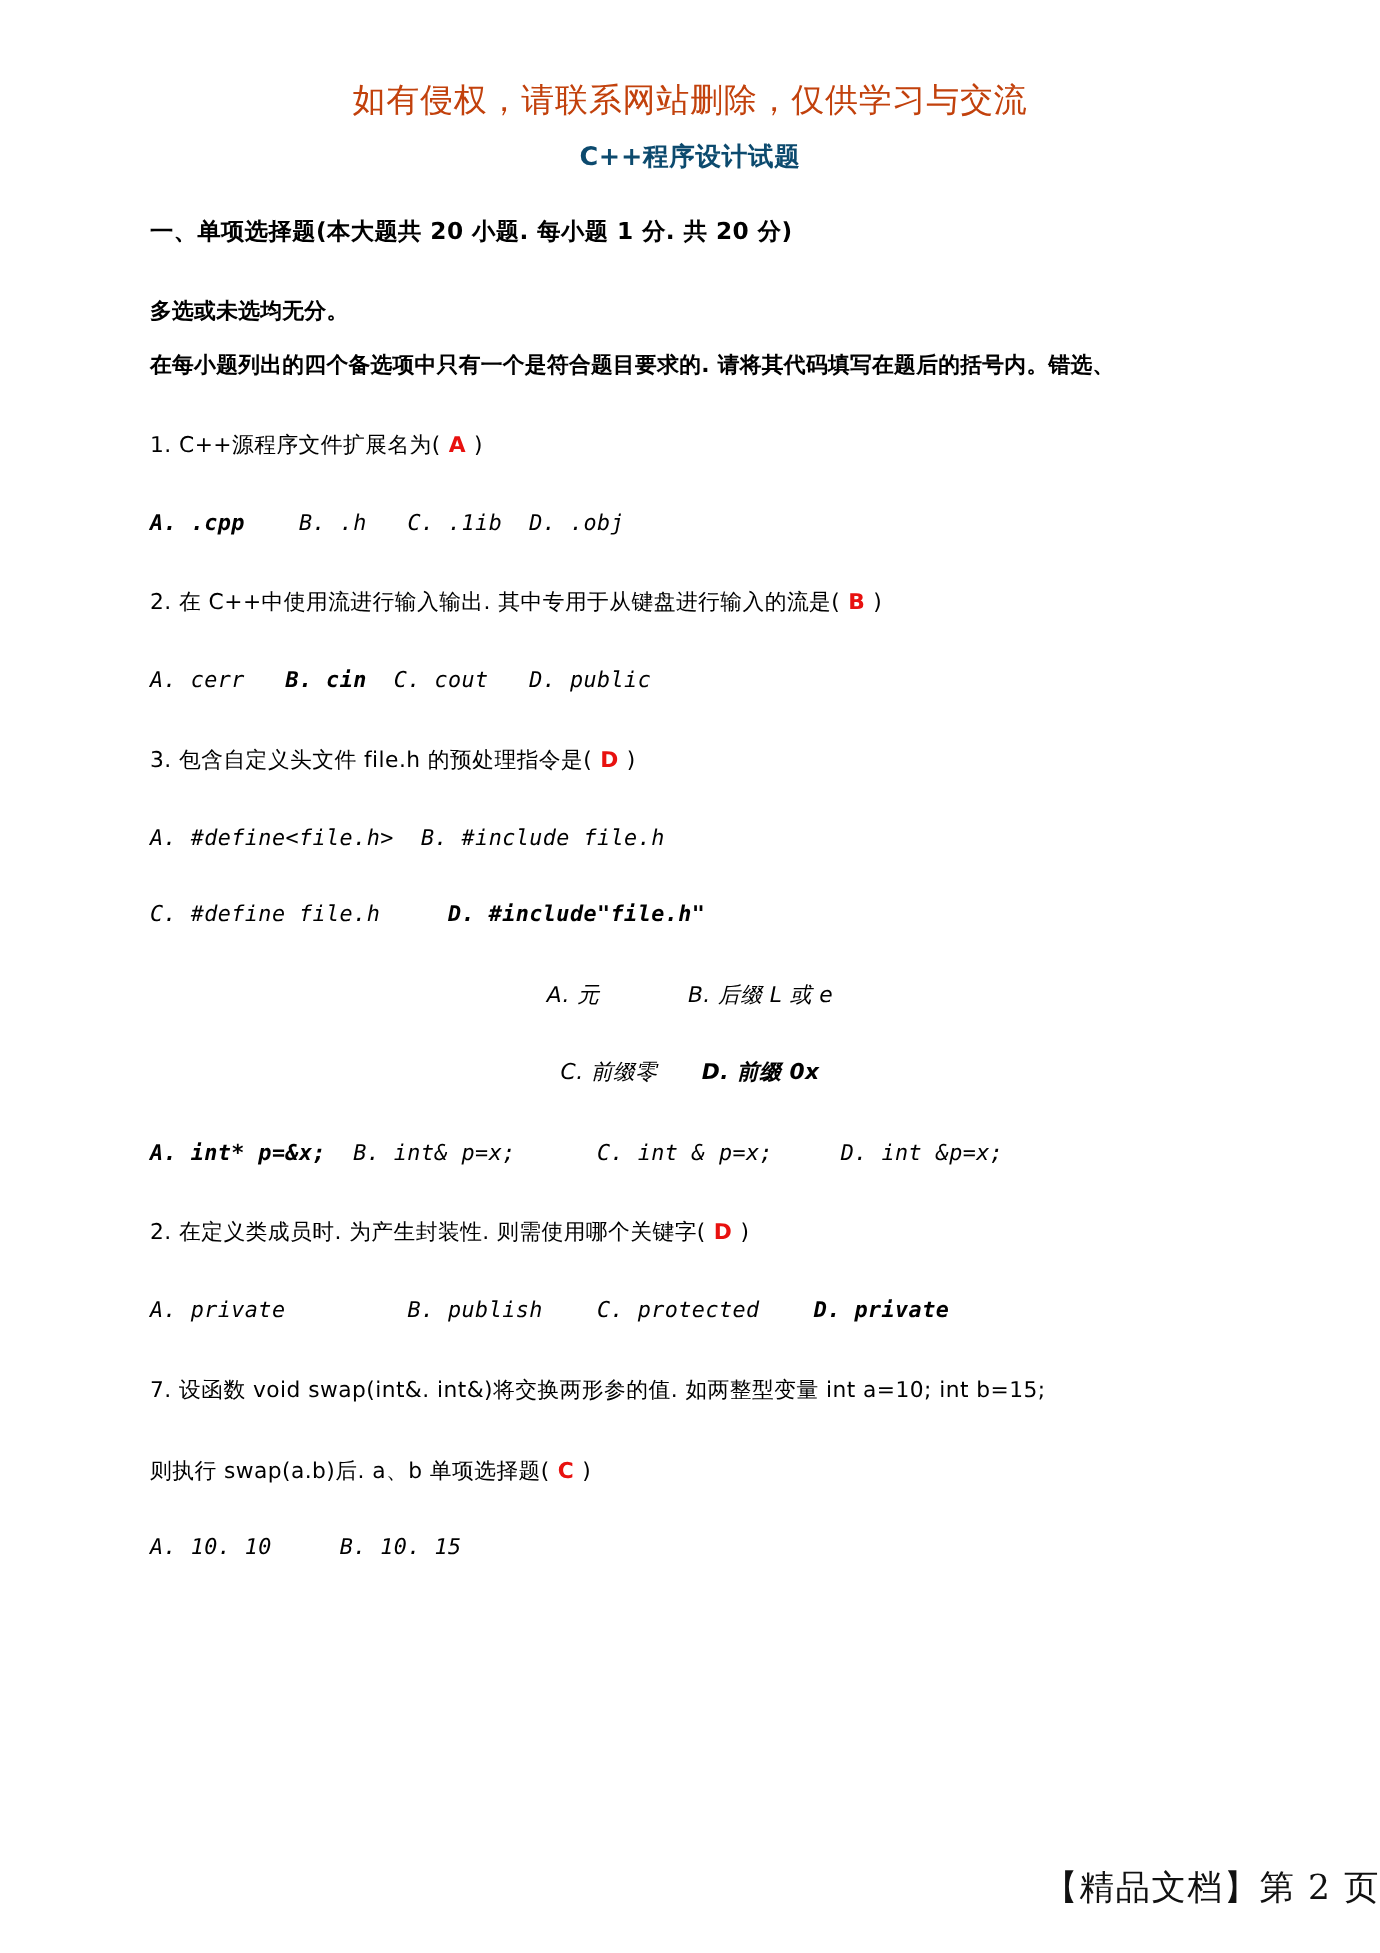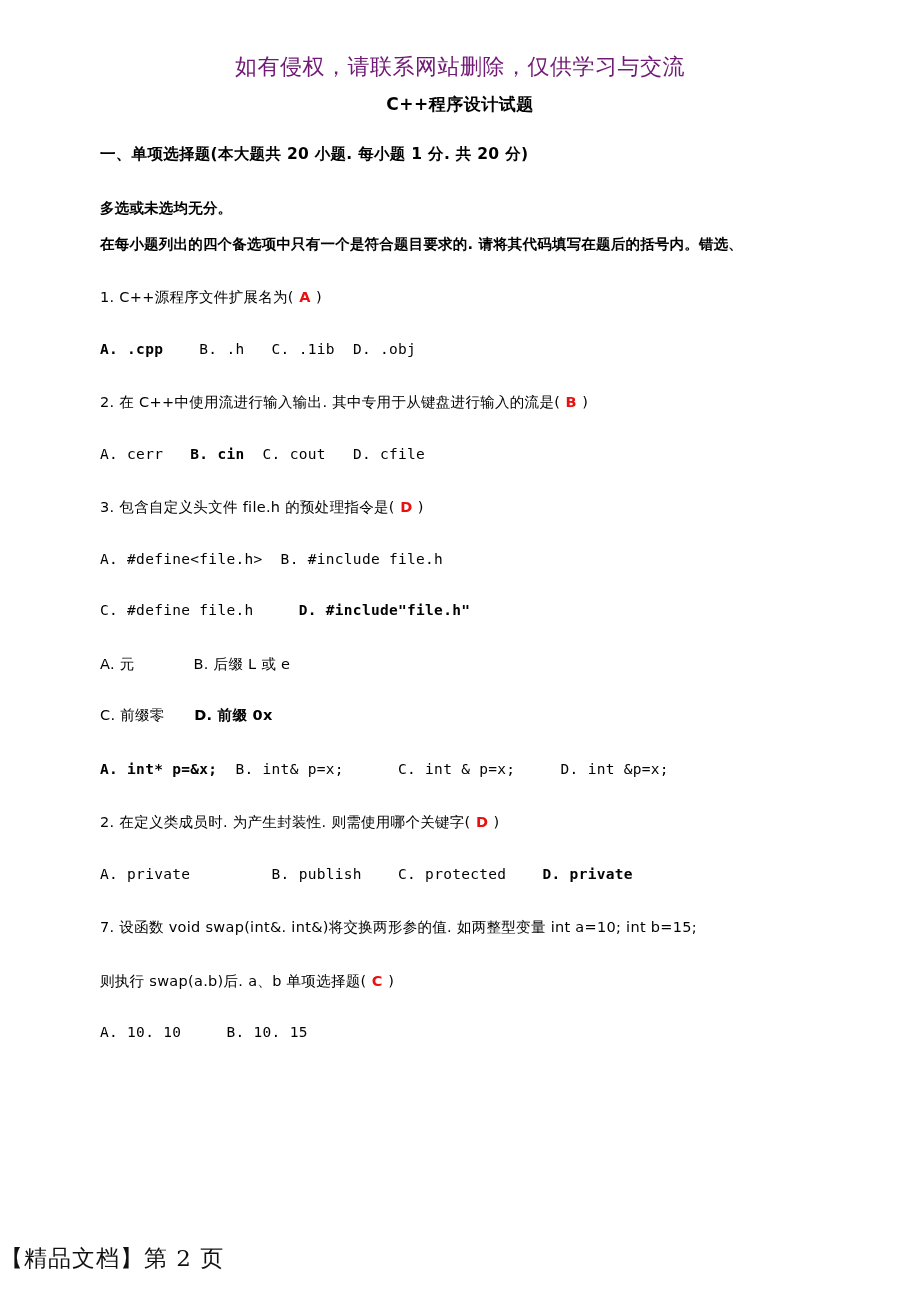--- a/index.html
+++ b/index.html
@@ -19,30 +19,30 @@
     position: relative;
     width: 920px;
     height: 1302px;
     box-sizing: border-box;
     padding: 0 100px;
   }
   .watermark-notice {
     text-align: center;
     font-size: 22px;
     letter-spacing: 0.5px;
-    color: #701a75;
+    color: #c2410c;
     padding-top: 52px;
     font-family: "DejaVu Serif", "Liberation Serif", serif;
     white-space: nowrap;
   }
   .doc-title {
     text-align: center;
     font-size: 17px;
     font-weight: bold;
-    color: #000000;
+    color: #0c4a6e;
     margin-top: 11px;
     letter-spacing: 0.5px;
     font-family: "DejaVu Sans", "Liberation Sans", sans-serif;
   }
   .section-heading {
     font-size: 15.5px;
     font-weight: bold;
     margin-top: 28px;
     letter-spacing: 0.3px;
   }
@@ -72,33 +72,35 @@
   }
   .opt-line {
     font-size: 14.5px;
     line-height: 2.45;
     letter-spacing: 0.3px;
     font-family: "DejaVu Sans Mono", "Liberation Mono", monospace;
     white-space: pre;
   }
   .opt-line.cn {
     font-family: "DejaVu Sans", "Liberation Sans", sans-serif;
+    text-align: center;
   }
   .opt {
     display: inline;
+    font-style: italic;
   }
   .opt.correct {
     font-weight: bold;
   }
   .footer {
     position: absolute;
     left: 0;
     right: 0;
     bottom: 28px;
-    text-align: left;
+    text-align: right;
     font-size: 23px;
     font-family: "DejaVu Serif", "Liberation Serif", serif;
     letter-spacing: 1px;
     color: #111;
   }
 </style>
 </head>
 <body>
 
 <div class="page">
@@ -114,21 +116,21 @@
     <div>在每小题列出的四个备选项中只有一个是符合题目要求的. 请将其代码填写在题后的括号内。错选、</div>
   </div>
 
   <div id="questions">
       <div class="q-block">
         <div class="q-line"><span class="q-stem">1. C++源程序文件扩展名为(</span><span class="answer"> A </span><span>)</span></div>
         <div class="opt-line" style="margin-top: 16px;"><span class="opt correct">A. .cpp</span><span>    </span><span class="opt">B. .h</span><span>   </span><span class="opt">C. .1ib</span><span>  </span><span class="opt">D. .obj</span></div>
       </div>
       <div class="q-block">
         <div class="q-line"><span class="q-stem">2. 在 C++中使用流进行输入输出. 其中专用于从键盘进行输入的流是(</span><span class="answer"> B </span><span>)</span></div>
-        <div class="opt-line" style="margin-top: 16px;"><span class="opt">A. cerr</span><span>   </span><span class="opt correct">B. cin</span><span>  </span><span class="opt">C. cout</span><span>   </span><span class="opt">D. cfile</span></div>
+        <div class="opt-line" style="margin-top: 16px;"><span class="opt">A. cerr</span><span>   </span><span class="opt correct">B. cin</span><span>  </span><span class="opt">C. cout</span><span>   </span><span class="opt">D. public</span></div>
       </div>
       <div class="q-block">
         <div class="q-line"><span class="q-stem">3. 包含自定义头文件 file.h 的预处理指令是(</span><span class="answer"> D </span><span>)</span></div>
         <div class="opt-line" style="margin-top: 16px;"><span class="opt">A. #define&lt;file.h&gt;</span><span>  </span><span class="opt">B. #include file.h</span></div>
         <div class="opt-line" style="margin-top: 16px;"><span class="opt">C. #define file.h</span><span>     </span><span class="opt correct">D. #include"file.h"</span></div>
       </div>
       <div class="q-block">
         <div class="opt-line cn" style="margin-top: 16px;"><span class="opt">A. 元</span><span>            </span><span class="opt">B. 后缀 L 或 e</span></div>
         <div class="opt-line cn" style="margin-top: 16px;"><span class="opt">C. 前缀零</span><span>      </span><span class="opt correct">D. 前缀 0x</span></div>
       </div>

